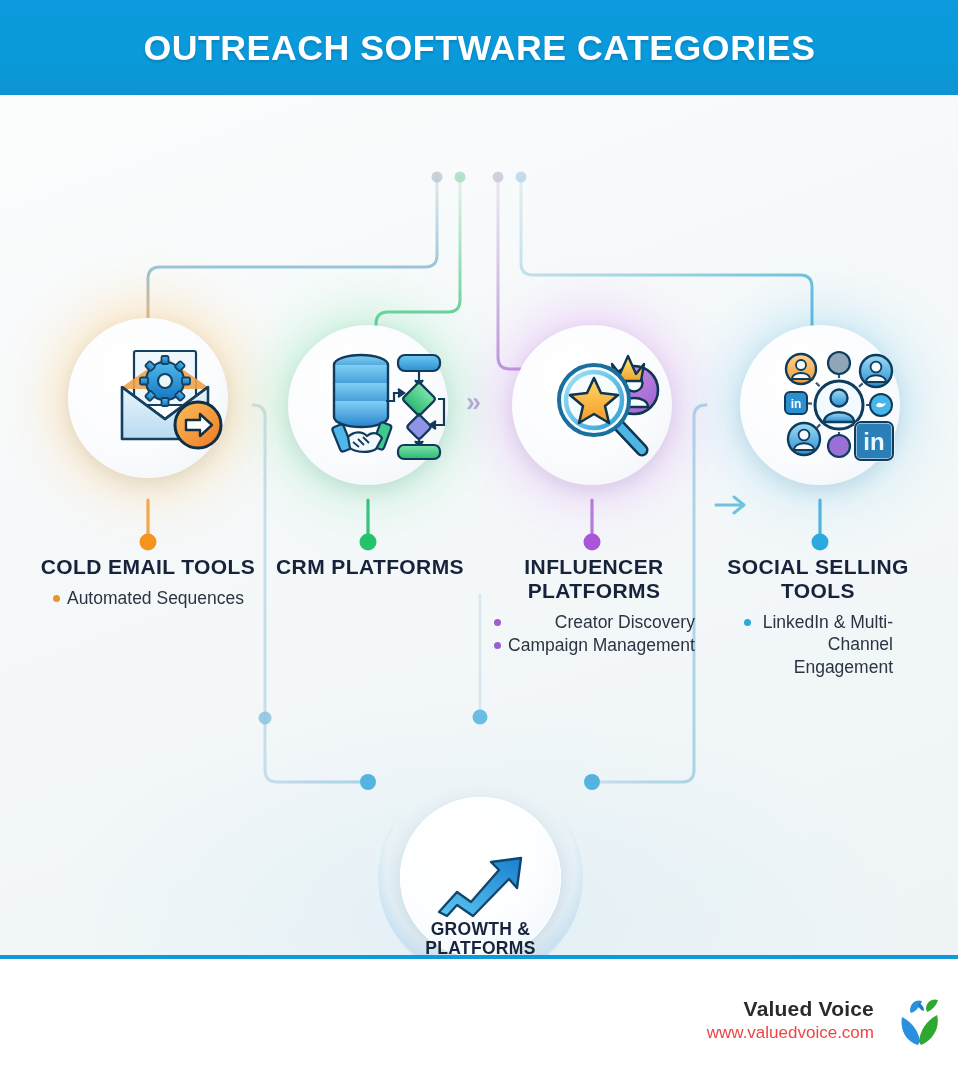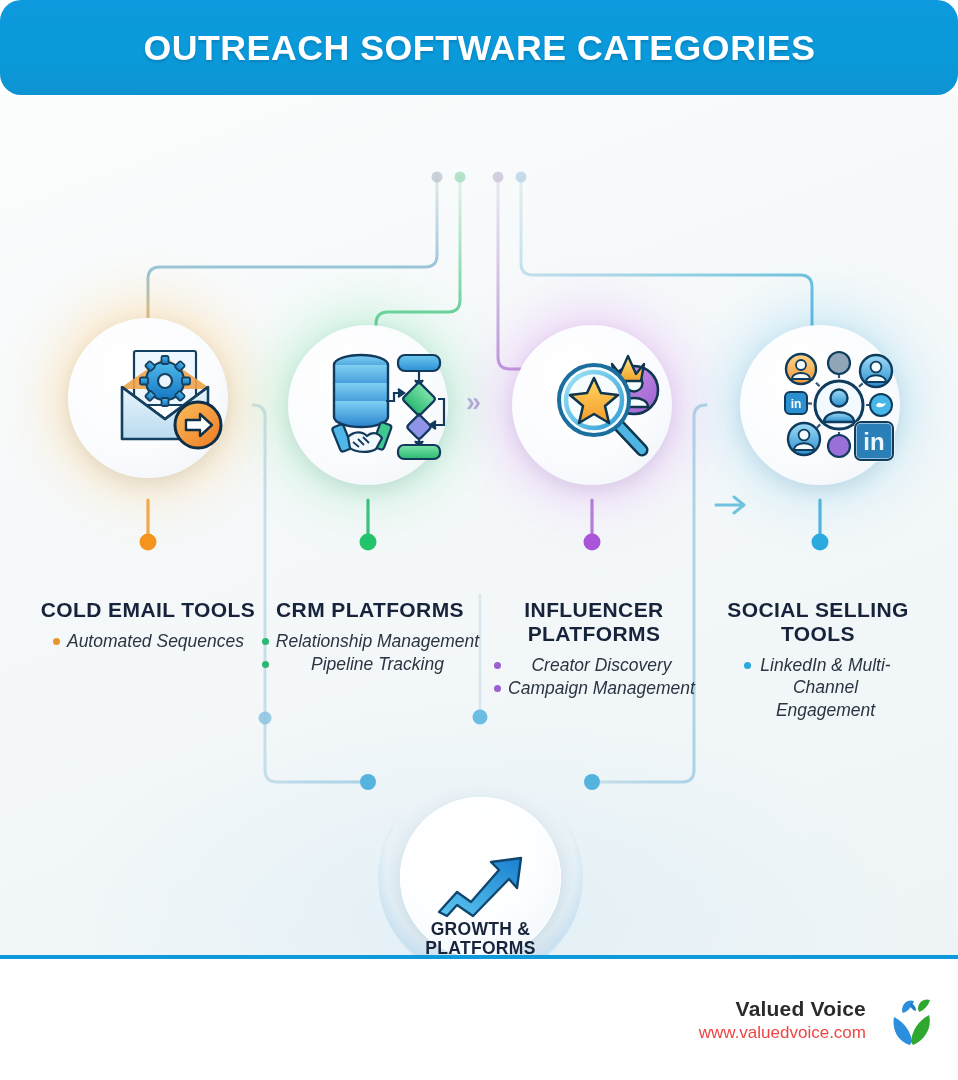--- a/index.html
+++ b/index.html
@@ -8,21 +8,21 @@
     font-family:"Liberation Sans", sans-serif;
     background:#ffffff;
     overflow:hidden;
   }
   .poster{position:relative;width:958px;height:1080px;overflow:hidden;background:#ffffff;}
 
   
   .header{
     position:absolute;left:0;top:0;width:958px;height:95px;
     background:linear-gradient(180deg,#0d9ade 0%,#0a9ada 60%,#0e93d2 100%);
-    display:flex;align-items:center;justify-content:center;border-radius:21px;
+    display:flex;align-items:center;justify-content:center;
   }
   .header-title{
     color:#ffffff;
     font-size:35px;
     font-weight:bold;
     letter-spacing:0.5px;
     text-transform:uppercase;
     text-shadow:0 2px 3px rgba(0,60,100,.25);
     transform:scaleX(1.02);
     font-family:"Liberation Sans", sans-serif;
@@ -35,21 +35,21 @@
       radial-gradient(ellipse 600px 300px at 50% 95%, rgba(200,230,245,.35), rgba(255,255,255,0) 70%),
       linear-gradient(160deg,#fbfdfd 0%,#f6f9fa 35%,#eef4f6 100%);
   }
   .footer-rule{
     position:absolute;left:0;top:955px;width:958px;height:4px;background:#0e9ada;
   }
   .footer{
     position:absolute;left:0;top:959px;width:958px;height:121px;background:#ffffff;
     display:flex;align-items:center;justify-content:flex-end;
   }
-  .footer-inner{display:flex;align-items:center;gap:14px;padding-right:16px;}
+  .footer-inner{display:flex;align-items:center;gap:14px;padding-right:8px;}
   .brand-text{text-align:right;line-height:1.25;}
   .brand-name{font-size:21px;font-weight:bold;color:#2b2b2b;letter-spacing:.2px;}
   .brand-url{font-size:17px;color:#ef4444;}
   .brand-logo{width:62px;height:62px;position:relative;}
 
   
   .wires{position:absolute;left:0;top:0;width:958px;height:862px;pointer-events:none;}
 
   
   .node{position:absolute;width:160px;height:160px;}
@@ -62,23 +62,23 @@
     background:radial-gradient(circle at 38% 32%,#ffffff 0%,#fbfcfe 55%,#eef3f8 100%);
     box-shadow:0 6px 18px rgba(40,70,100,.10);
     display:flex;align-items:center;justify-content:flex-end;
   }
   .disc svg{display:block;}
 
   
   .col{position:absolute;width:240px;text-align:center;}
   .col-title{
     font-size:21px;font-weight:bold;color:#16233b;letter-spacing:.4px;
-    line-height:1.14;text-transform:uppercase;margin-top:43px;
-  }
-  .bullets{margin:8px 0 0 0;padding:0;list-style:none;display:inline-block;text-align:center;font-style:italic;}
+    line-height:1.14;text-transform:uppercase;
+  }
+  .bullets{margin:8px 0 0 0;padding:0;list-style:none;display:inline-block;text-align:right;}
   .bullets li{
     position:relative;padding-left:15px;
     font-size:17.5px;line-height:1.28;color:#2b3442;margin-bottom:1px;
   }
   .bullets li:before{
     content:"";position:absolute;left:1px;top:8px;width:7px;height:7px;border-radius:50%;
     background:var(--bdot,#888);
   }
 
   
@@ -387,24 +387,20 @@
 
     <div class="col" style="left:28px;top:460px;">
       <div class="col-title">COLD EMAIL TOOLS</div>
       <ul class="bullets" style="--bdot:#e8962c;">
         <li>Automated Sequences</li>
       </ul>
     </div>
 
     <div class="col" style="left:250px;top:460px;">
       <div class="col-title">CRM PLATFORMS</div>
-      <ul class="bullets" style="--bdot:#2bb972;">
-        <li>Relationship Management</li>
-        <li>Pipeline Tracking</li>
-      </ul>
     </div>
 
     <div class="col" style="left:474px;top:460px;">
       <div class="col-title">INFLUENCER PLATFORMS</div>
       <ul class="bullets" style="--bdot:#9b5fd0;">
         <li>Creator Discovery</li>
         <li>Campaign Management</li>
       </ul>
     </div>
 

